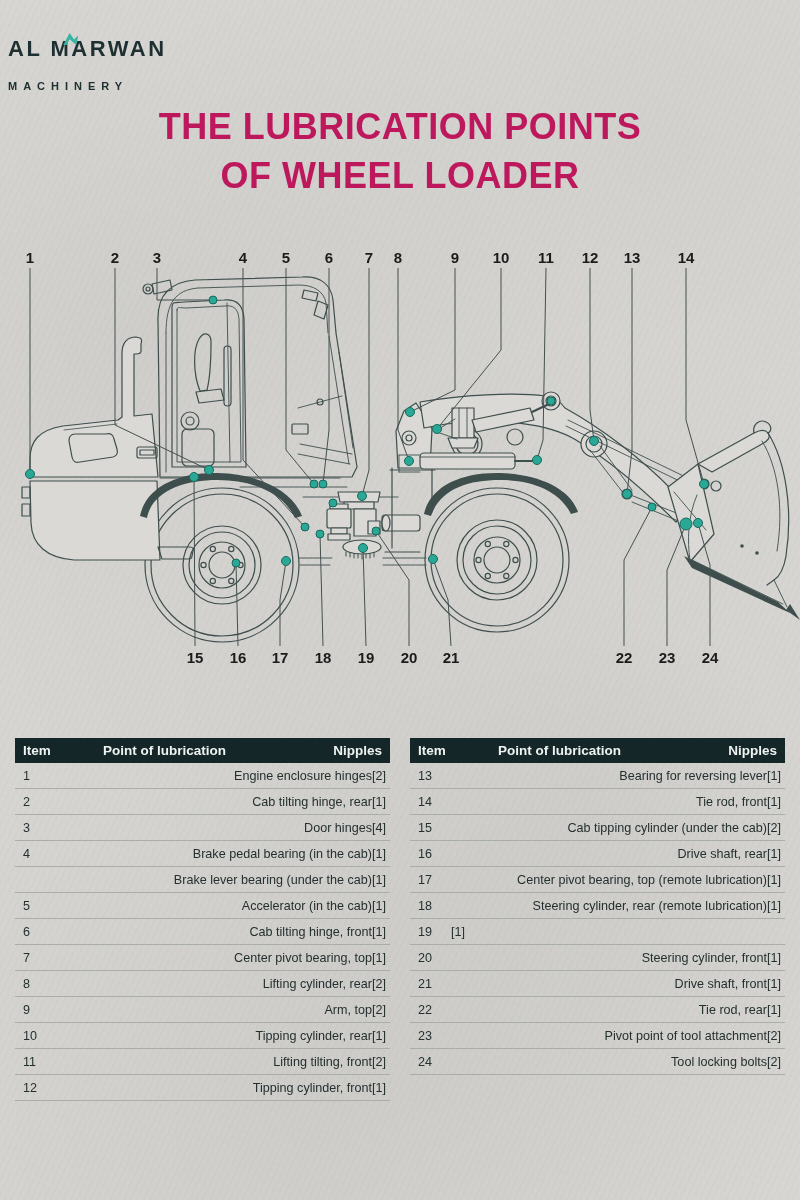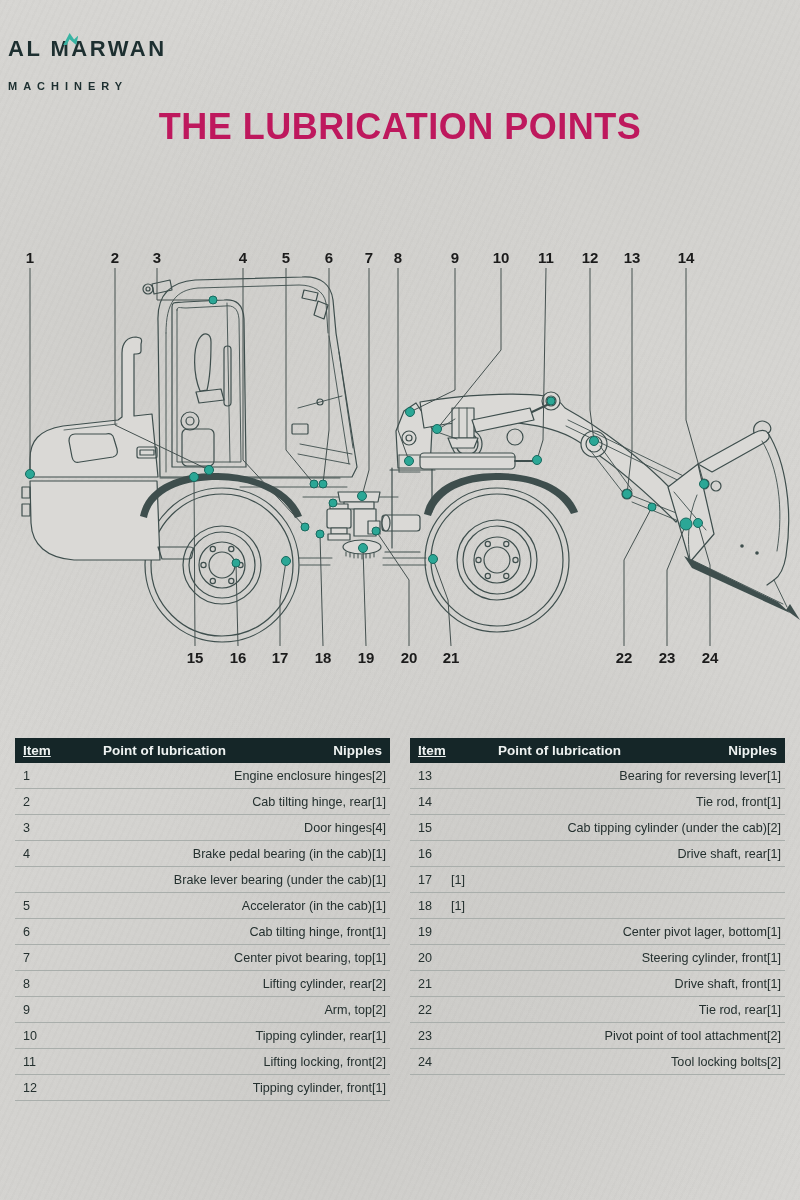--- a/index.html
+++ b/index.html
@@ -38,21 +38,21 @@
   .diagram{position:absolute;left:0;top:235px;width:800px;height:470px;}
   .lube-table{
     position:absolute;width:375px;top:738px;
   }
   .lube-table.left{left:15px;}
   .lube-table.right{left:410px;}
   .thead{
     display:flex;align-items:center;height:25px;background:#152628;color:#eef2f1;
     font-size:13.5px;font-weight:bold;
   }
-  .thead .h-item{width:40px;padding-left:8px;text-decoration:underline;}
+  .thead .h-item{width:40px;padding-left:8px;}
   .thead .h-point{flex:1;padding-left:40px;}
   .thead .h-nip{padding-right:8px;text-align:left;}
   .trow{
     display:flex;align-items:center;height:25px;border-bottom:1px solid #a9aeab;
     font-size:12.6px;color:#24302f;
   }
   .trow .c-item{width:33px;padding-left:8px;}
   .trow .c-point{flex:1;white-space:nowrap;text-align:right;}
   .trow .c-nip{padding-right:4px;text-align:right;}
 </style>
@@ -64,20 +64,21 @@
 <div class="logo">
   <div class="logo-main">
     <span class="logo-accent"></span>
     <span>AL MARWAN</span>
   </div>
   <div class="logo-sub">MACHINERY</div>
 </div>
 
 <div class="page-title">
   <div>THE LUBRICATION POINTS</div>
+  <div>OF WHEEL LOADER</div>
 </div>
 
 <svg class="diagram" viewBox="0 235 800 470" xmlns="http://www.w3.org/2000/svg">
   <g stroke="#3e4e4d" fill="none" stroke-width="1.2" stroke-linejoin="round" stroke-linecap="round">
 
     <g>
       <circle cx="222" cy="565" r="77"></circle>
         <circle cx="222" cy="565" r="71"></circle>
       <circle cx="222" cy="565" r="39"></circle>
         <circle cx="222" cy="565" r="33"></circle>
@@ -334,21 +335,21 @@
         <span class="c-point">Arm, top</span>
         <span class="c-nip">[2]</span>
       </div>
       <div class="trow">
         <span class="c-item">10</span>
         <span class="c-point">Tipping cylinder, rear</span>
         <span class="c-nip">[1]</span>
       </div>
       <div class="trow">
         <span class="c-item">11</span>
-        <span class="c-point">Lifting locking, front</span>
+        <span class="c-point">Lifting tilting, front</span>
         <span class="c-nip">[2]</span>
       </div>
       <div class="trow">
         <span class="c-item">12</span>
         <span class="c-point">Tipping cylinder, front</span>
         <span class="c-nip">[1]</span>
       </div>
     </div>
 </div>
 
@@ -374,29 +375,30 @@
         <span class="c-point">Cab tipping cylinder (under the cab)</span>
         <span class="c-nip">[2]</span>
       </div>
       <div class="trow">
         <span class="c-item">16</span>
         <span class="c-point">Drive shaft, rear</span>
         <span class="c-nip">[1]</span>
       </div>
       <div class="trow">
         <span class="c-item">17</span>
+        <span class="c-point">Center pivot bearing, top (remote lubrication)</span>
         <span class="c-nip">[1]</span>
       </div>
       <div class="trow">
         <span class="c-item">18</span>
+        <span class="c-point">Steering cylinder, rear (remote lubrication)</span>
         <span class="c-nip">[1]</span>
       </div>
       <div class="trow">
         <span class="c-item">19</span>
-        <span class="c-point">Center pivot lager, bottom</span>
         <span class="c-nip">[1]</span>
       </div>
       <div class="trow">
         <span class="c-item">20</span>
         <span class="c-point">Steering cylinder, front</span>
         <span class="c-nip">[1]</span>
       </div>
       <div class="trow">
         <span class="c-item">21</span>
         <span class="c-point">Drive shaft, front</span>

